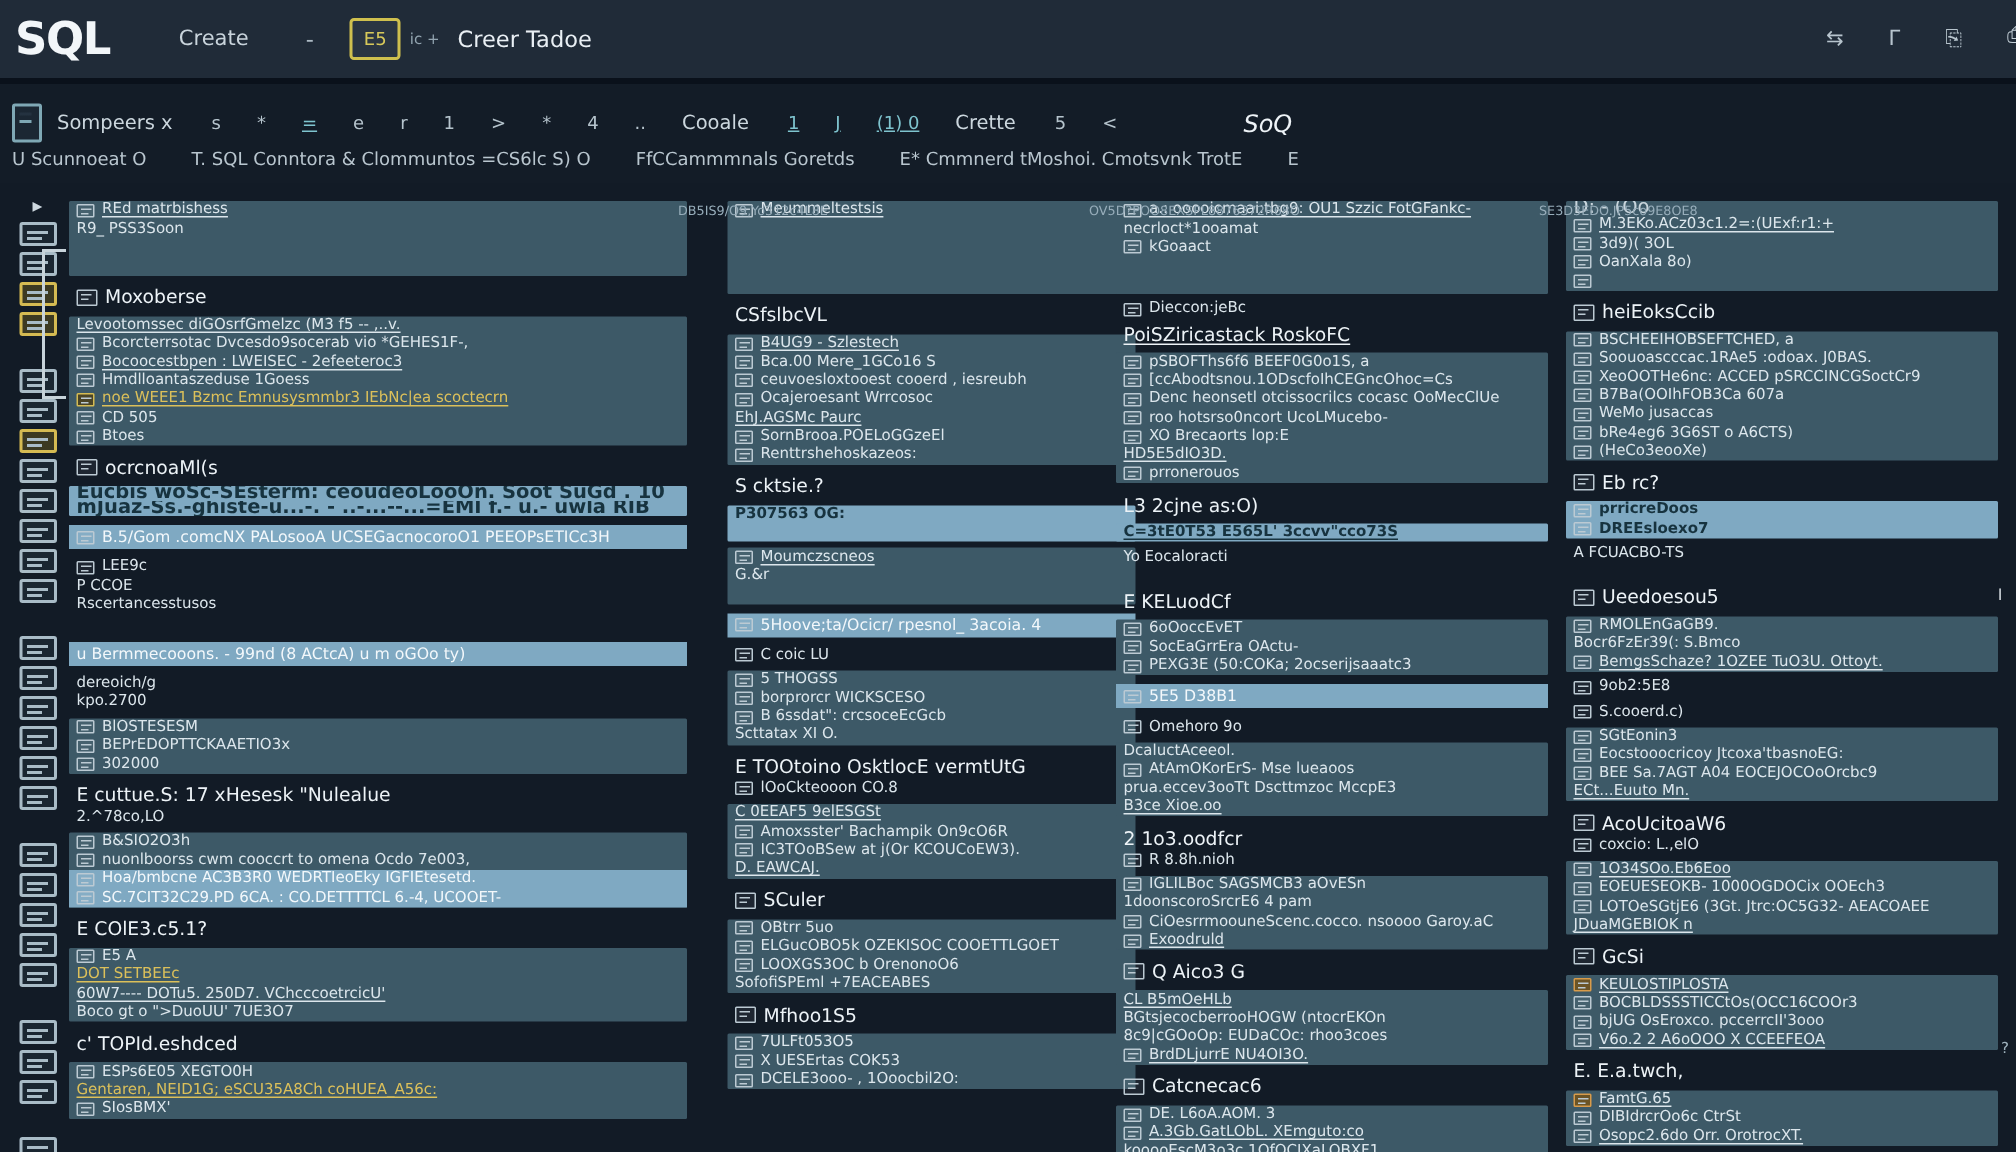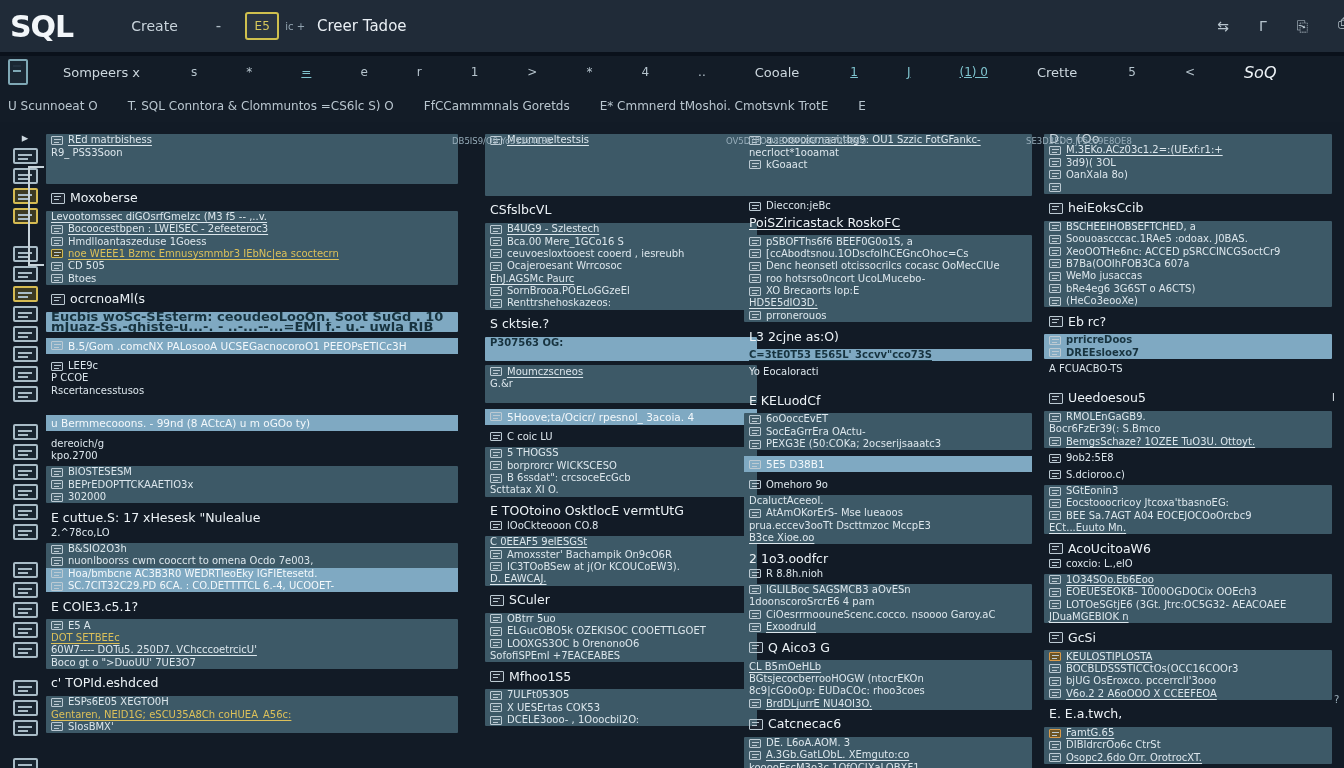--- a/index.html
+++ b/index.html
@@ -1,34 +1,34 @@
 <!DOCTYPE html>
 <html><head>
 <meta charset="utf-8">
 <style>
   html,body{margin:0;padding:0;background:#0b121b;}
   #stage{position:relative;width:1344px;height:768px;overflow:hidden;
     font-family:"DejaVu Sans",sans-serif;color:#dde6ec;background:#121b26;}
   
   .titlebar{position:absolute;left:0;top:0;width:1344px;height:56px;background:#202b38;
     display:flex;align-items:center;border-bottom:4px solid #0a111b;box-sizing:border-box;}
-  .logo{font-size:30px;font-weight:bold;letter-spacing:-1px;color:#f2f6f9;margin:0 16px 0 10px;}
+  .logo{font-size:30px;font-weight:bold;letter-spacing:-1px;color:#f2f6f9;margin:0 4px 0 10px;}
   .tb-label{font-size:14px;color:#c9d4dc;margin-left:42px;}
   .tb-dash{font-size:15px;color:#aebbc5;margin-left:38px;}
   .tab-box{margin-left:24px;width:30px;height:24px;border:2px solid #cfc04e;border-radius:3px;
     color:#d8c95a;font-size:12px;display:flex;align-items:center;justify-content:center;background:#2a3542;}
   .tab-meta{font-size:10px;color:#93a5b1;margin-left:6px;}
   .tab-title{font-size:15px;color:#e9eff4;margin-left:12px;}
   .win-icons{position:absolute;right:36px;top:0;height:52px;display:flex;align-items:center;gap:30px;}
   .win-icons .wic{font-size:14px;color:#b7c4cd;cursor:default;}
   .wic-edge{position:absolute;right:-6px;top:14px;font-size:15px;color:#c4d0d8;}
   
   .toolbar{position:absolute;left:0;top:56px;width:1344px;height:66px;background:#131c27;}
   .tb-row{position:absolute;left:0;width:1344px;display:flex;align-items:center;white-space:nowrap;}
-  .tb-row1{top:2px;height:28px;gap:25px;}
+  .tb-row1{top:12px;height:28px;}
   .tb-row2{top:38px;height:24px;}
   .t-item{font-size:13px;color:#ccd7de;margin-right:26px;}
   .t-glyph{font-size:12px;color:#b6c4cd;margin-right:24px;}
   .t-glyph.teal{color:#7fc4cf;text-decoration:underline;}
   .doc-ic{width:16px;height:22px;border:2px solid #7fa8b5;border-radius:2px;margin:0 10px 0 8px;
     background:linear-gradient(#243240,#243240) 3px 4px/8px 2px no-repeat,
                linear-gradient(#7fa8b5,#7fa8b5) 3px 9px/8px 2px no-repeat,#1b2733;}
   .t-label2{font-size:12px;color:#b9c6cf;margin-right:30px;}
   .sql-script{font-size:16px;font-style:italic;color:#eef3f7;margin-right:0;}
   
@@ -105,21 +105,21 @@
         <span class="t-glyph">*</span>
         <span class="t-glyph">4</span>
         <span class="t-glyph">..</span>
         <span class="t-item">Cooale</span>
         <span class="t-glyph teal">1</span>
         <span class="t-glyph teal">J</span>
         <span class="t-glyph teal">(1) 0</span>
         <span class="t-item">Crette</span>
         <span class="t-glyph">5</span>
         <span class="t-glyph">&lt;</span>
-        <span class="sql-script" style=" text-align: right;">SoQ</span>
+        <span class="sql-script" style="margin-left: 60px; text-align: right;">SoQ</span>
       </div>
     <div class="tb-row tb-row2" id="tbrow2" style="padding-left: 8px;">
         <span class="t-label2">U Scunnoeat O</span>
         <span class="t-label2">T. SQL Conntora &amp; Clommuntos =CS6lc S) O</span>
         <span class="t-label2">FfCCammmnals Goretds</span>
         <span class="t-label2">E* Cmmnerd tMoshoi. Cmotsvnk TrotE</span>
         <span class="t-label2">E</span>
       </div>
   </div>
 
@@ -182,20 +182,24 @@
               <span class="ic"></span>
               <span>Moxoberse</span>
             </div>
           </div>
           <div class="sec panel">
             <div class="r">
               <span class="u ">Levootomssec  diGOsrfGmelzc  (M3 f5 --  ,..v.</span>
             </div>
             <div class="r">
               <span class="ic"></span>
+              <span>Bcorcterrsotac  Dvcesdo9socerab vio *GEHES1F-,</span>
+            </div>
+            <div class="r">
+              <span class="ic"></span>
               <span class="u ">Bocoocestbpen : LWEISEC -  2efeeteroc3</span>
             </div>
             <div class="r">
               <span class="ic"></span>
               <span>Hmdlloantaszeduse 1Goess</span>
             </div>
             <div class="r">
               <span class="ic y"></span>
               <span class="u a-y">noe WEEE1 Bzmc Emnusysmmbr3 IEbNc|ea scoctecrn</span>
             </div>
@@ -799,21 +803,21 @@
           </div>
           <div class="sec plain">
             <div class="r">
               <span class="ic"></span>
               <span>9ob2:5E8</span>
             </div>
           </div>
           <div class="sec plain">
             <div class="r">
               <span class="ic"></span>
-              <span>S.dcioroo.c)</span>
+              <span>S.cooerd.c)</span>
             </div>
           </div>
           <div class="sec panel">
             <div class="r">
               <span class="ic"></span>
               <span>SGtEonin3</span>
             </div>
             <div class="r">
               <span class="ic"></span>
               <span>Eocstooocricoy Jtcoxa'tbasnoEG:</span>

